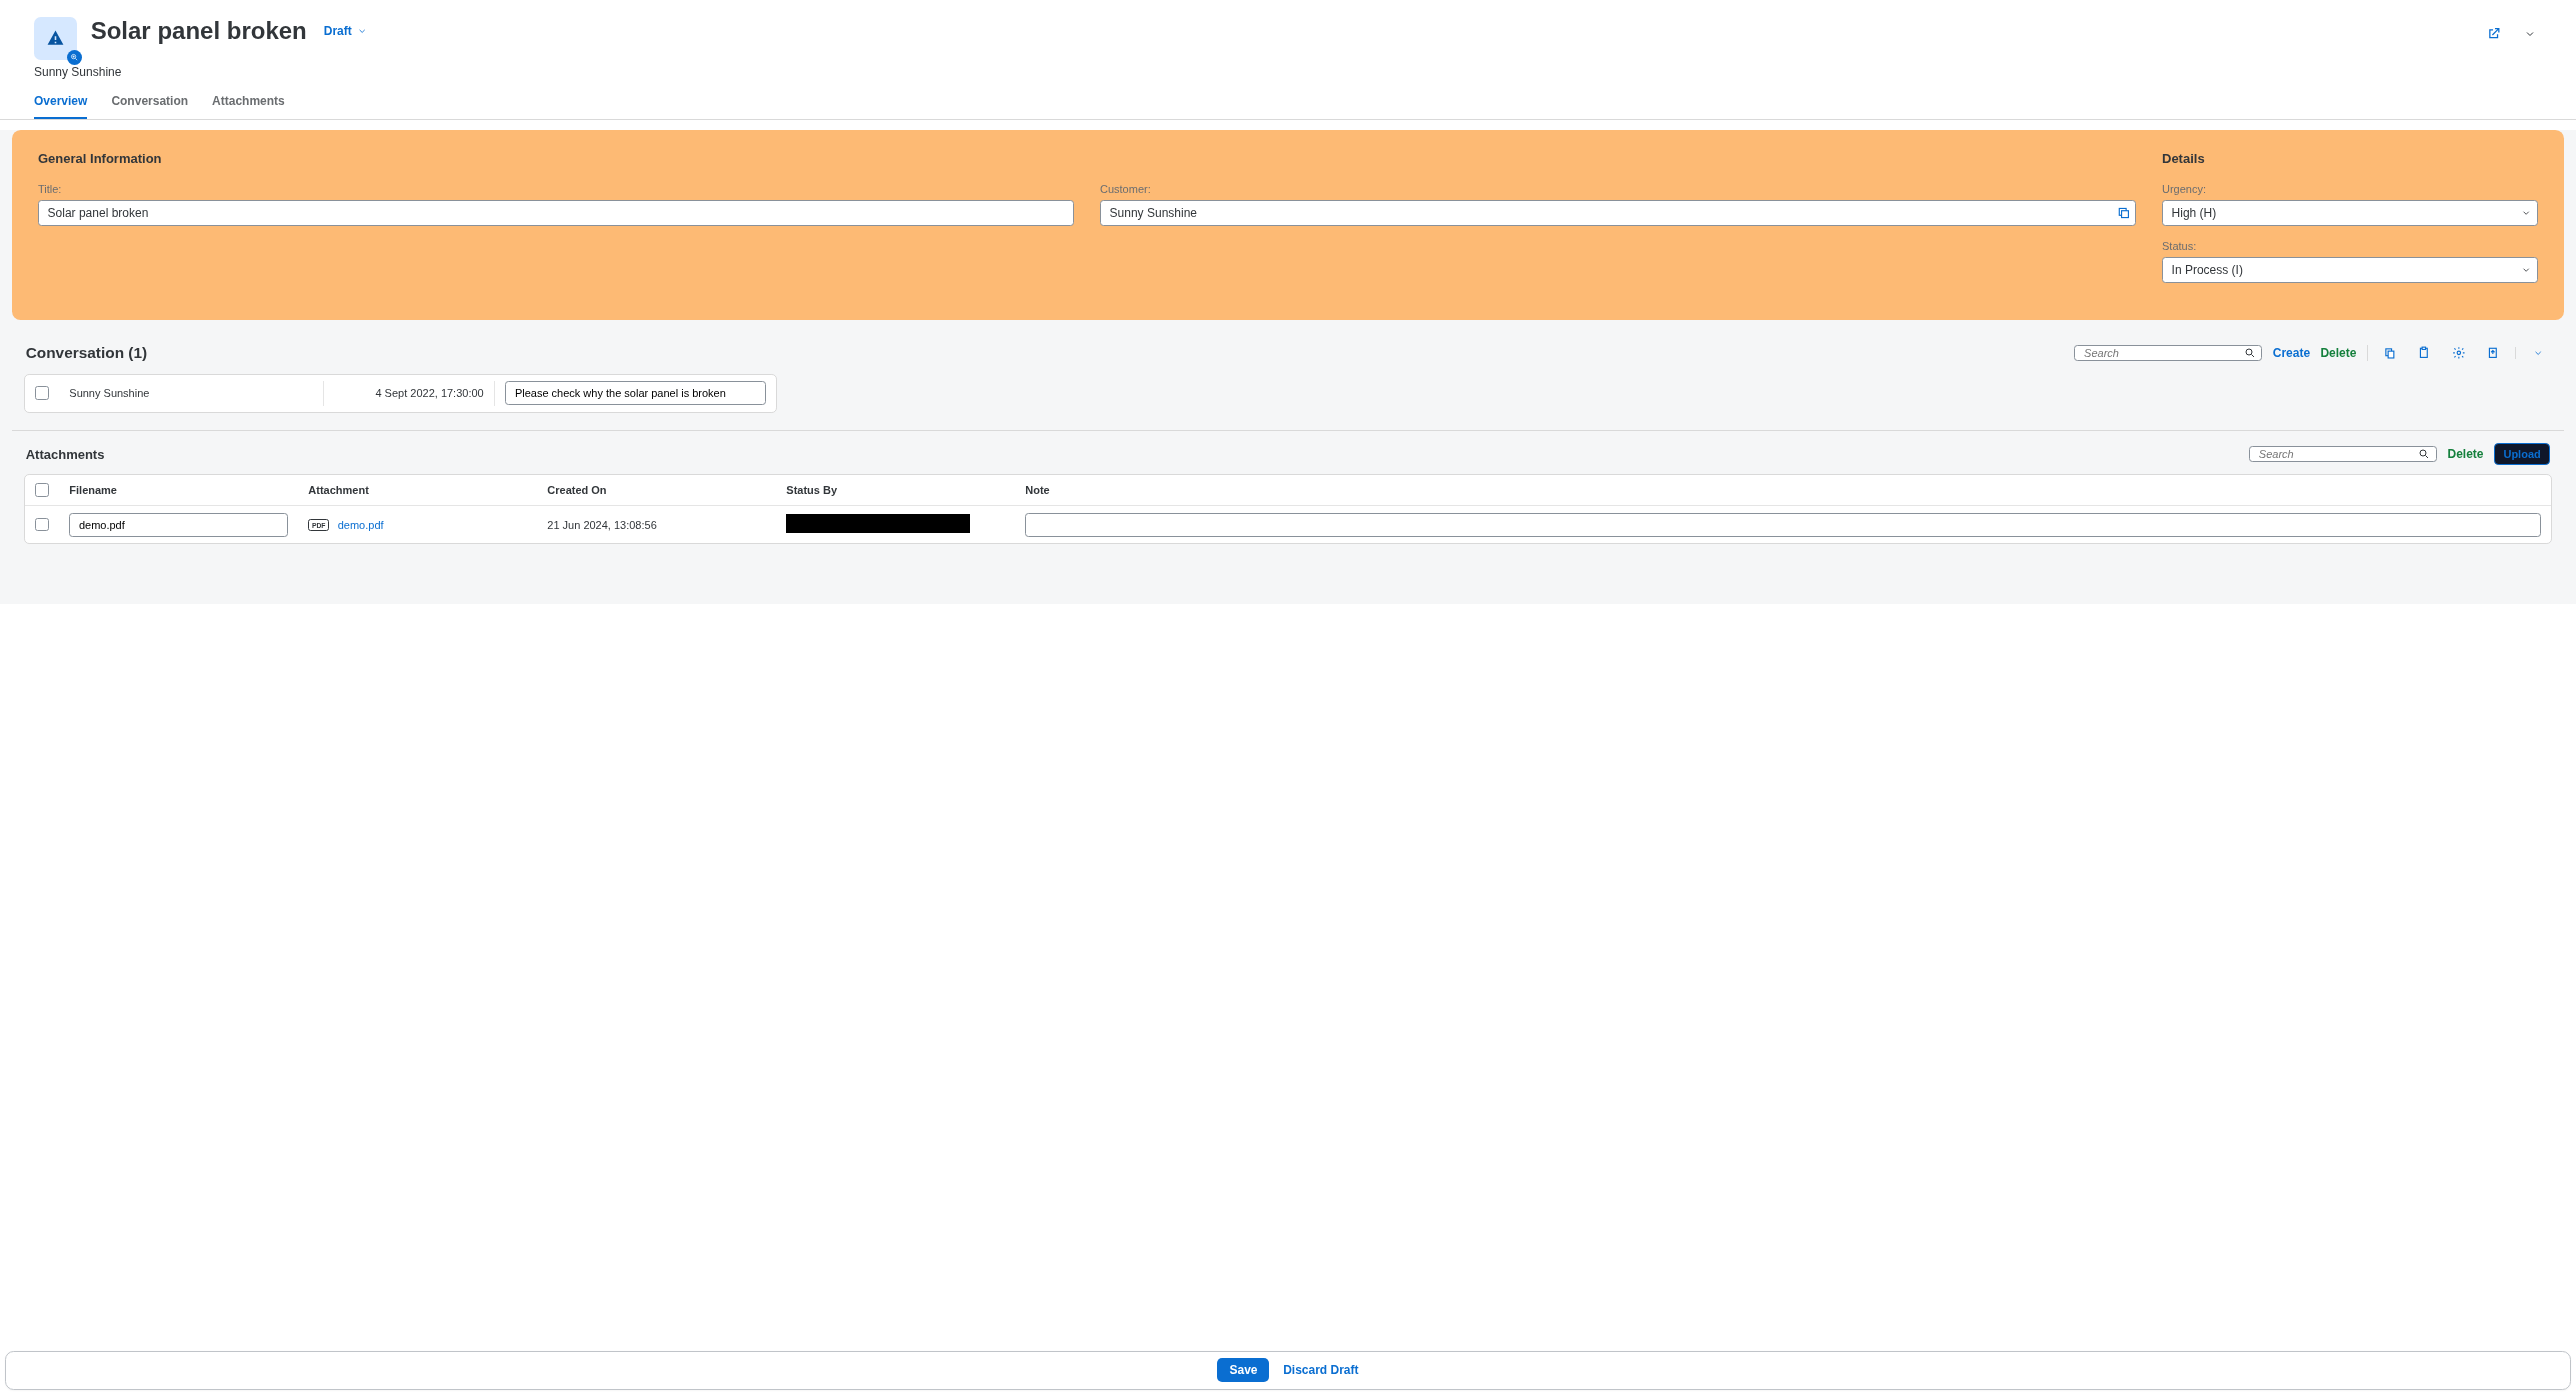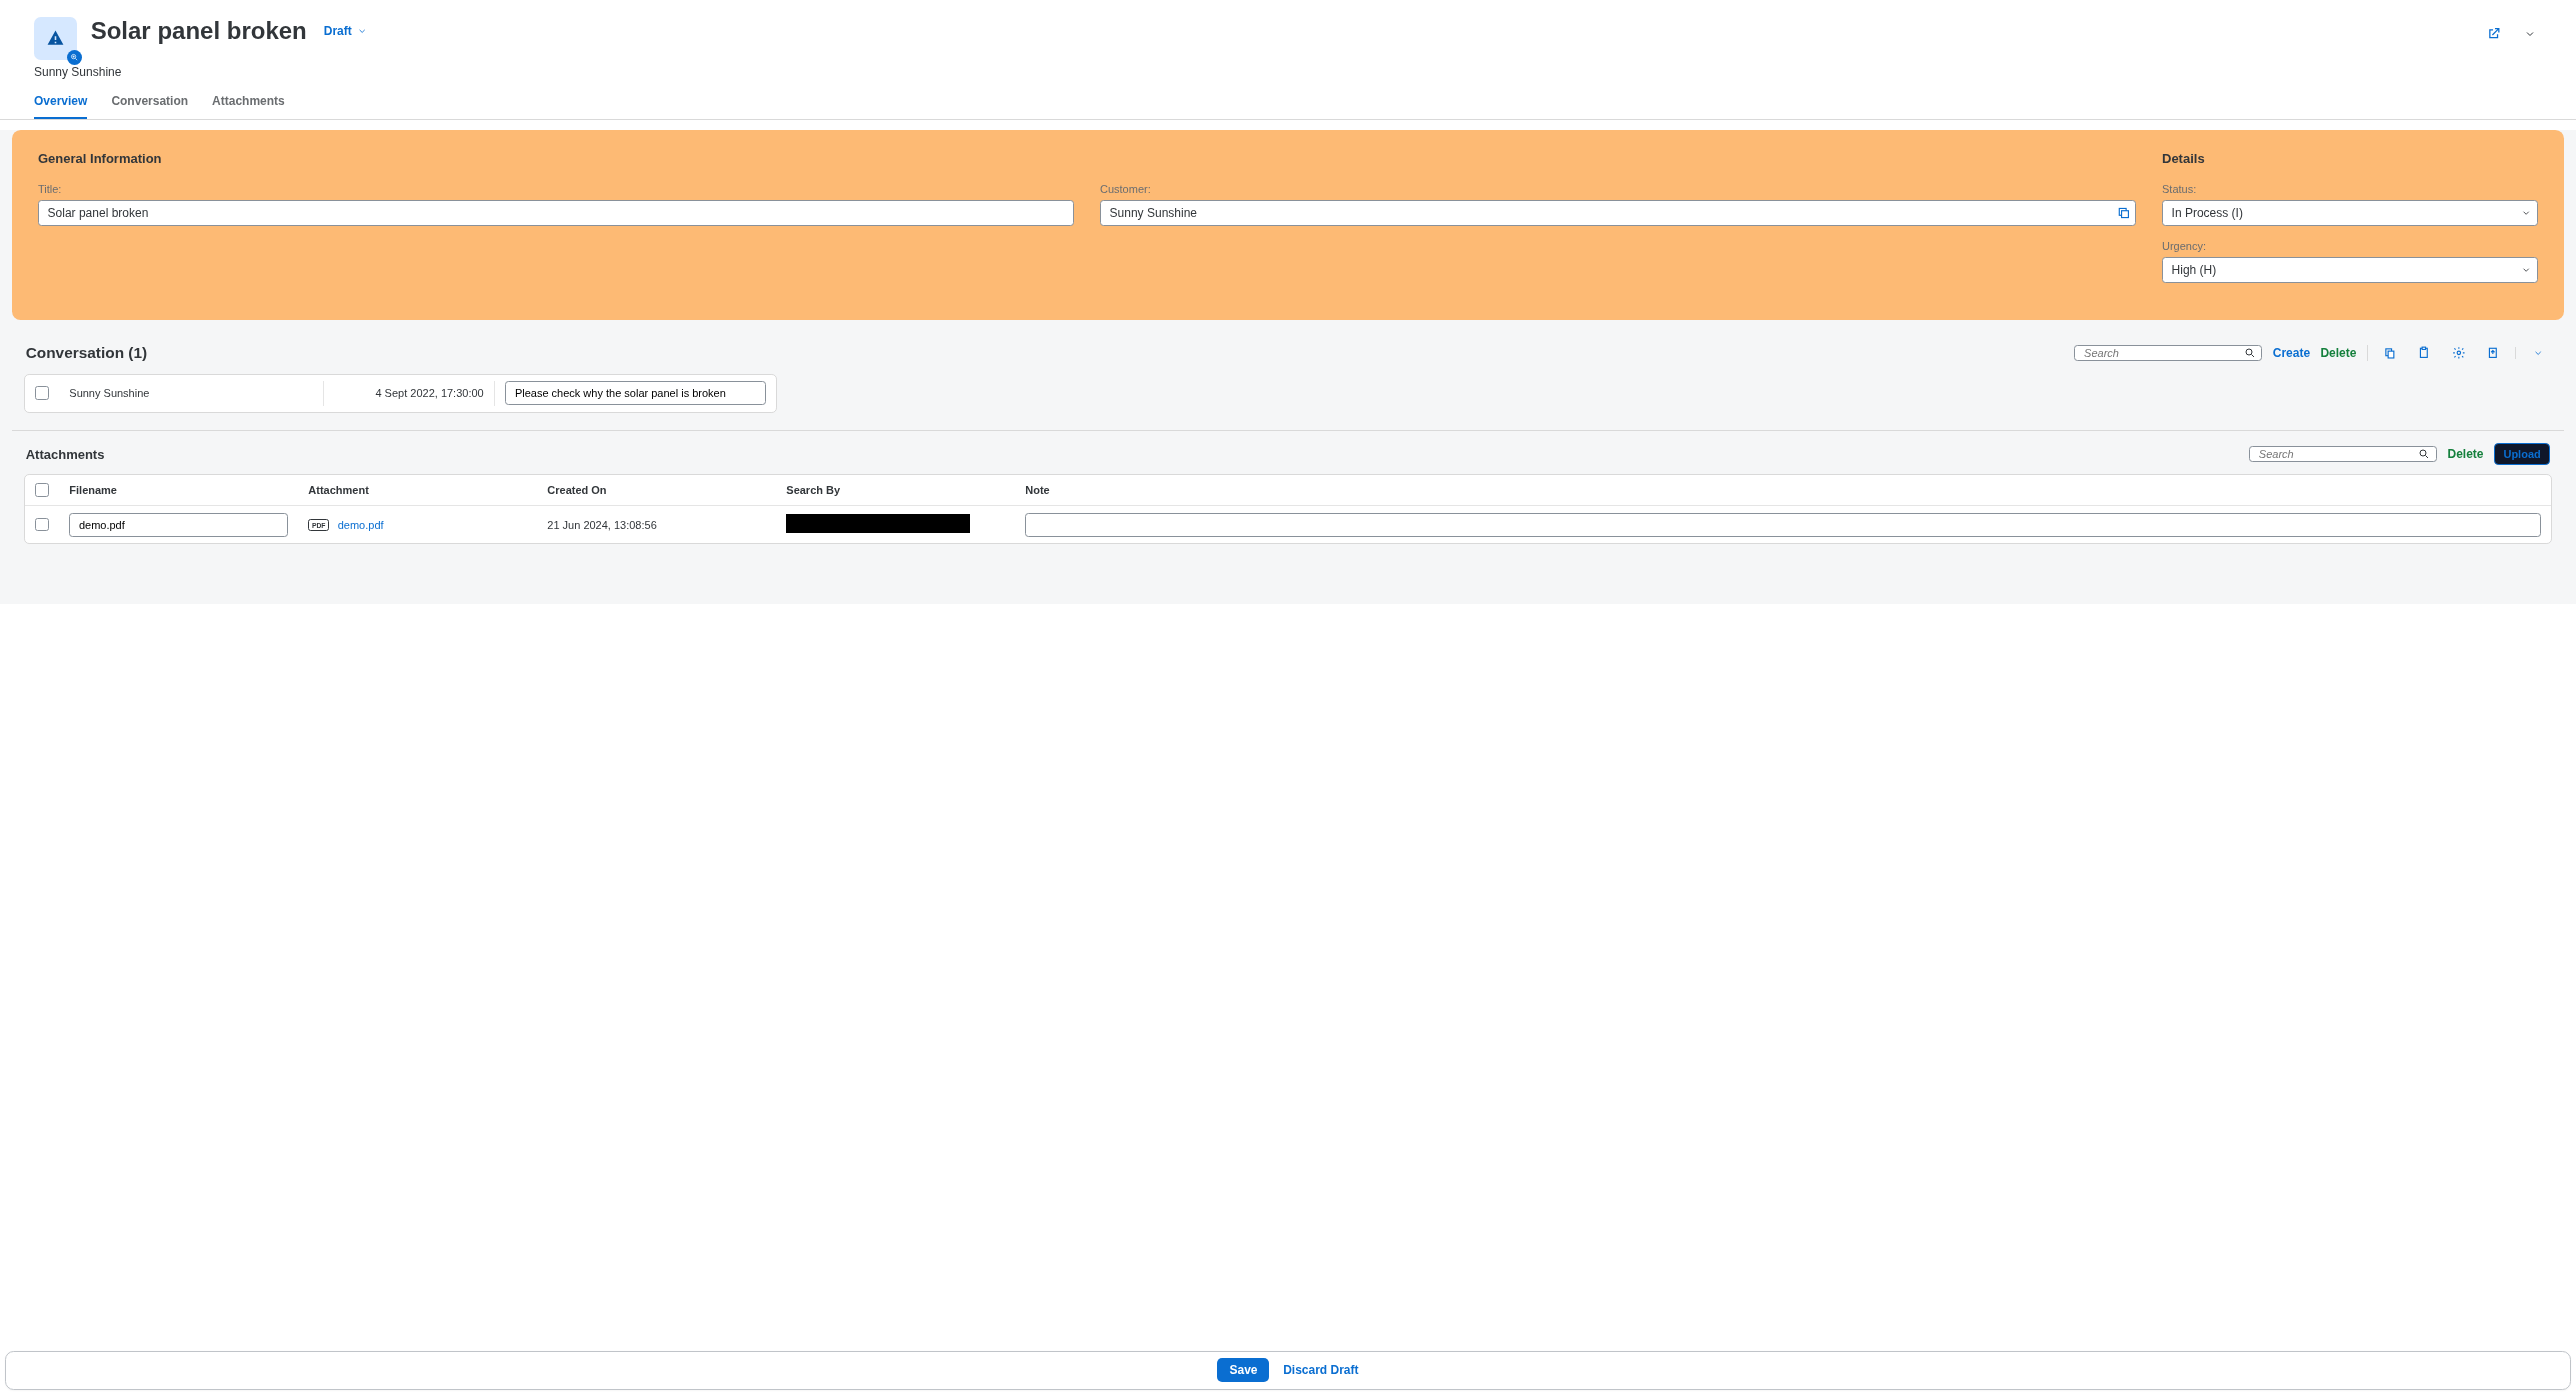--- a/index.html
+++ b/index.html
@@ -421,34 +421,34 @@
                       <rect x="8" y="8" width="12" height="12" fill="#fff" stroke="#0a6ed1" stroke-width="2"></rect>
                     </svg>
                 </span>
               </div>
             </div>
           </div>
         </div>
         <div class="form-col details">
           <div class="section-title">Details</div>
           <div class="field">
-            <label class="field-label">Status:</label>
+            <label class="field-label">Urgency:</label>
             <div class="select-wrap">
-              <input class="input" readonly="" value="In Process (I)" style="">
+              <input class="input" readonly="" value="High (H)" style="">
               <span class="select-caret">
                 <svg width="10.3" height="10.3" viewBox="0 0 24 24">
                     <path d="M6 9l6 6 6-6" fill="none" stroke="#32363a" stroke-width="2"></path>
                   </svg>
               </span>
             </div>
           </div>
           <div class="field">
-            <label class="field-label">Urgency:</label>
+            <label class="field-label">Status:</label>
             <div class="select-wrap">
-              <input class="input" readonly="" value="High (H)" style="">
+              <input class="input" readonly="" value="In Process (I)" style="">
               <span class="select-caret">
                 <svg width="10.3" height="10.3" viewBox="0 0 24 24">
                     <path d="M6 9l6 6 6-6" fill="none" stroke="#32363a" stroke-width="2"></path>
                   </svg>
               </span>
             </div>
           </div>
         </div>
       </div>
     </div>
@@ -531,21 +531,21 @@
         </div>
       </div>
       <div class="table att-table">
         <div class="table-head">
           <div class="cell cell-check">
               <div class="checkbox"></div>
             </div>
           <div class="cell c-fname">Filename</div>
           <div class="cell c-att">Attachment</div>
           <div class="cell c-created">Created On</div>
-          <div class="cell c-by">Search By</div>
+          <div class="cell c-by">Status By</div>
           <div class="cell c-note">Note</div>
         </div>
         <div class="table-row">
           <div class="cell cell-check">
               <div class="checkbox"></div>
             </div>
           <div class="cell c-fname"><input class="row-input" value="demo.pdf" style=""></div>
           <div class="cell c-att">
             <span class="pdf-icon">
               <span class="pdf-badge">PDF</span>

